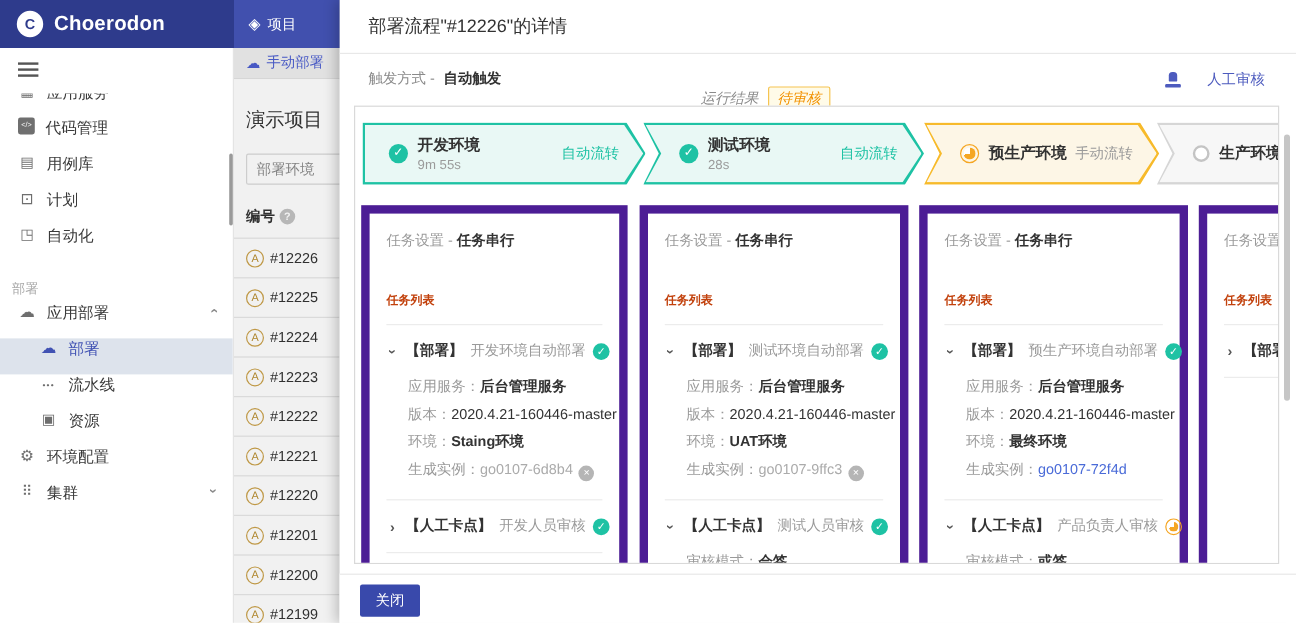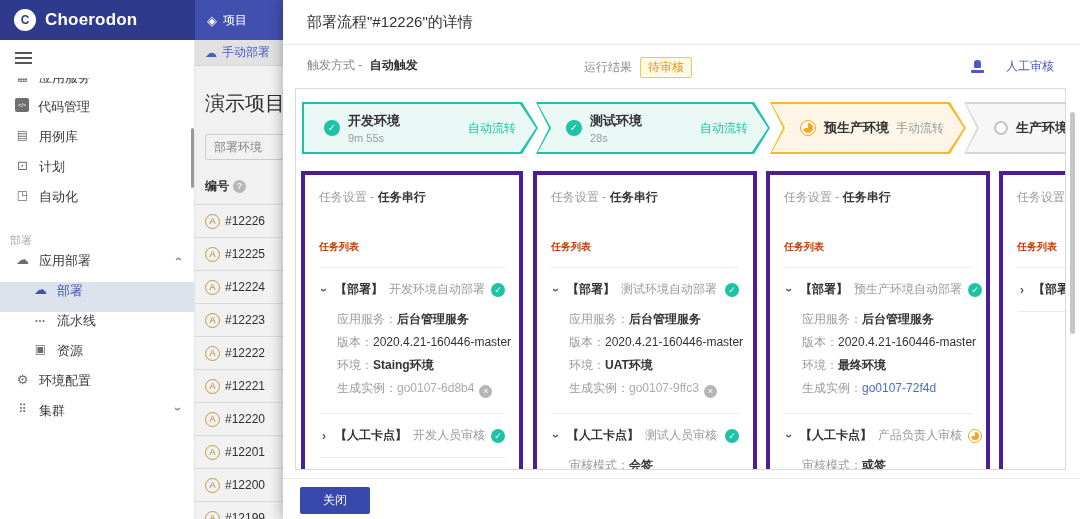--- a/index.html
+++ b/index.html
@@ -40,37 +40,37 @@
   .caret { position:absolute; right:14px; color:#8a8a8a; font-weight:bold; font-size:12px; }
   .caret::before { content:"›"; display:inline-block; }
   .caret.up::before { transform:rotate(-90deg); }
   .caret.down::before { transform:rotate(90deg); }
   .side-scroll { position:absolute; left:191px; top:128px; width:3px; height:60px; background:#9a9a9a; border-radius:2px; z-index:3; }
 
   
   .tabbar { position:absolute; left:195px; top:40px; width:88px; height:26px; background:#efefef; border-bottom:1px solid #e3e3e3; display:flex; align-items:center; gap:5px; padding-left:10px; color:#4d5fd0; z-index:1; }
   .i-tab-cloud::before { content:"☁"; font-size:12px; color:#4d5fd0; }
   .pagecol { position:absolute; left:195px; top:66px; width:88px; height:453px; background:#fff; overflow:hidden; z-index:1; }
-  .page-title { margin:24px 0 0 10px; font-size:20px; color:#333; white-space:nowrap; }
+  .page-title { margin:24px 0 0 10px; font-size:16px; color:#333; white-space:nowrap; }
   .filter-box { margin:17px 0 0 10px; width:92px; height:26px; border:1px solid #d9d9d9; border-radius:2px; background:#fff; color:#8a8a8a; font-size:12px; line-height:24px; padding-left:8px; white-space:nowrap; }
   .col-head { margin:18px 0 9px 10px; font-weight:bold; color:#333; display:flex; align-items:center; gap:4px; }
   .qmark { width:13px; height:13px; border-radius:50%; background:#c2c2c2; color:#fff; font-size:9px; line-height:13px; text-align:center; font-weight:bold; }
   .qmark::before { content:"?"; }
   .lrow { display:flex; align-items:center; gap:5px; height:33px; border-top:1px solid #e7e7e7; padding-left:10px; color:#333; white-space:nowrap; cursor:pointer; }
   .abadge { width:15px; height:15px; border-radius:50%; border:1px solid #cba24b; color:#b98e2f; font-size:9px; line-height:13px; text-align:center; flex:none; }
   .abadge::before { content:"A"; }
   .strip-dim { position:absolute; left:195px; top:40px; width:88px; height:479px; background:rgba(0,0,0,0.055); z-index:4; pointer-events:none; }
 
   
   .modal { position:absolute; left:283px; top:0; width:797px; height:519px; background:#fff; z-index:10; box-shadow:-3px 0 10px rgba(0,0,0,.22); }
   .m-title { padding:13px 24px 12px; font-size:15px; color:#333; border-bottom:1px solid #e8e8e8; }
   .m-meta { position:absolute; left:24px; right:26px; top:57px; height:22px; }
   .meta-lbl { color:#8a8a8a; }
   .meta-val { color:#333; font-weight:bold; margin-left:4px; }
-  .result-group { position:absolute; left:277px; top:0; display:flex; align-items:center; }
+  .result-group { position:absolute; left:277px; top:15px; display:flex; align-items:center;font-style:italic; }
   .badge { margin-left:8px; padding:1px 7px; border:1px solid #f5c451; border-radius:2px; background:#fffbe8; color:var(--badge_text,#f29100); }
   .review-link { position:absolute; right:0; top:1px; display:flex; align-items:center; gap:22px; color:#4d5bbe; cursor:pointer; }
   .stamp { position:relative; width:13px; height:13px; display:inline-block; }
   .stamp::before { content:""; position:absolute; left:3px; top:0; width:7px; height:8px; background:#4d5bbe; border-radius:3px 3px 1px 1px; }
   .stamp::after { content:""; position:absolute; left:0; bottom:0; width:13px; height:3px; background:#4d5bbe; border-radius:1px; }
 
   .content-box { position:absolute; left:12px; top:88px; width:771px; height:382px; border:1px solid #d9d9d9; background:#fff; overflow:hidden; }
   .m-scroll { position:absolute; right:5px; top:112px; width:5px; height:222px; background:#c6c6c6; border-radius:3px; }
 
   
@@ -97,41 +97,41 @@
   .chk { width:16px; height:16px; border-radius:50%; background:var(--success,#1ec2a4); color:#fff; font-size:10px; line-height:16px; text-align:center; flex:none; }
   .chk::before { content:"✓"; }
   .chk.sm { width:14px; height:14px; line-height:14px; font-size:9px; }
   .pend { width:16px; height:16px; border-radius:50%; border:1px solid var(--pending,#f5a623); padding:2px; background:conic-gradient(var(--pending,#f5a623) 0 72%, #fff 0); background-clip:content-box; flex:none; }
   .pend.sm { width:14px; height:14px; }
   .gcirc { width:14px; height:14px; border-radius:50%; border:2px solid #c4c4c4; background:#fff; flex:none; }
   .rm { width:13px; height:13px; border-radius:50%; background:#b5b5b5; color:#fff; font-size:9px; line-height:12px; text-align:center; display:inline-block; margin-left:5px; vertical-align:-2px; cursor:pointer; }
   .rm::before { content:"×"; }
 
   
-  .card { position:absolute; top:82px; height:330px; border:4px solid #4c1d95; background:#fff; padding:14px; font-size:12px; }
+  .card { position:absolute; top:82px; height:330px; border:7px solid #4c1d95; background:#fff; padding:14px; font-size:12px; }
   .meta-line { white-space:nowrap; }
   .lbl { color:#9a9a9a; }
   .val-b { color:#333; font-weight:bold; }
   .list-title { margin-top:34px; font-weight:bold; font-size:10px; color:#c2410c; }
   .sep { border-top:1px solid #ececec; margin:13px 0; }
   .task-head { display:flex; align-items:center; gap:6px; white-space:nowrap; }
   .chev { display:inline-block; color:#555; font-weight:bold; width:10px; text-align:center; flex:none; }
   .chev::before { content:"›"; display:inline-block; }
   .chev.exp::before { transform:rotate(90deg); }
   .task-prefix { font-weight:bold; color:#333; }
   .task-name { color:#9a9a9a; }
   .task-status { margin-left:auto; }
   .fields { margin:10px 0 0 18px; line-height:23px; white-space:nowrap; }
   .v-dark { color:#333; }
   .v-bold { color:#333; font-weight:bold; }
   .v-muted { color:#ababab; }
   .v-link { color:var(--link,#4a6bd8); cursor:pointer; }
 
   .m-footer { position:absolute; left:0; right:0; bottom:0; height:41px; border-top:1px solid #e8e8e8; background:#fff; }
-  .close-btn { position:absolute; left:17px; top:8px; padding:5px 23px; background:var(--accent,#3949ab); color:#fff; border:none; border-radius:2px; font-size:12px; cursor:pointer; font-family:inherit; }
+  .close-btn { position:absolute; left:17px; top:8px; padding:5px 13px; background:var(--accent,#3949ab); color:#fff; border:none; border-radius:2px; font-size:12px; cursor:pointer; font-family:inherit; }
 </style>
 </head>
 <body>
 
 <div class="topbar">
   <div class="brand">
     <span class="brand-logo">C</span>
     <span class="brand-name">Choerodon</span>
   </div>
   <div class="proj-item">

